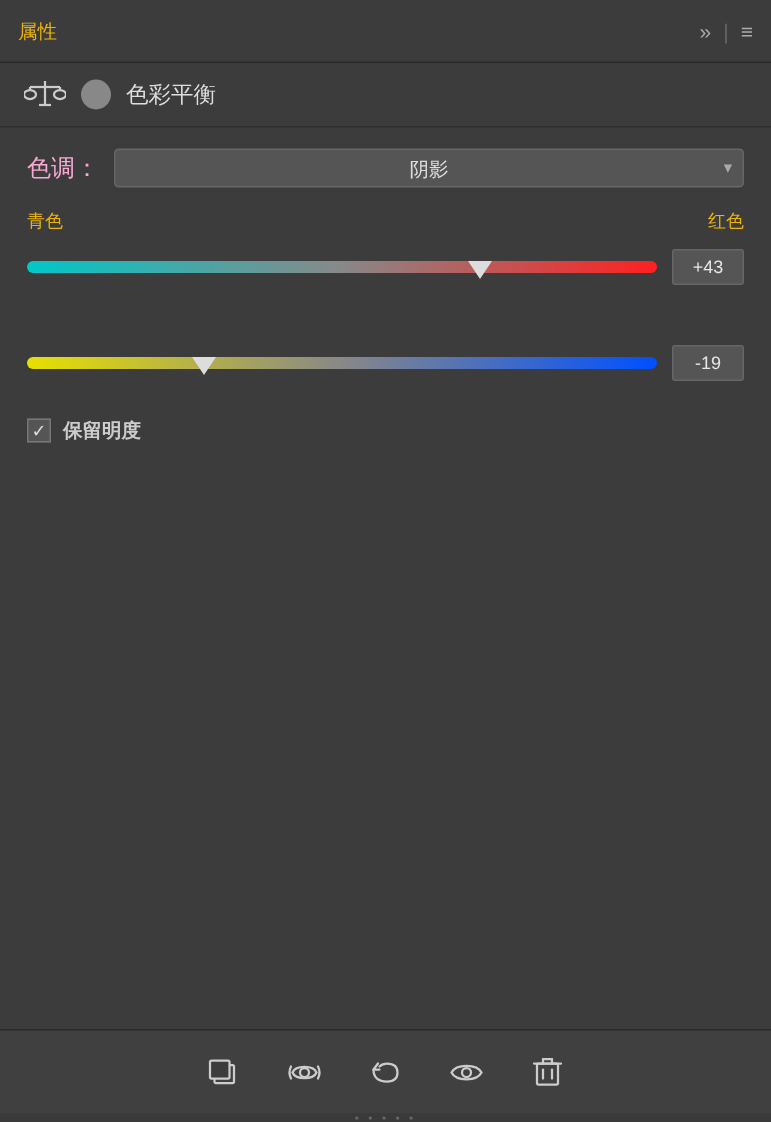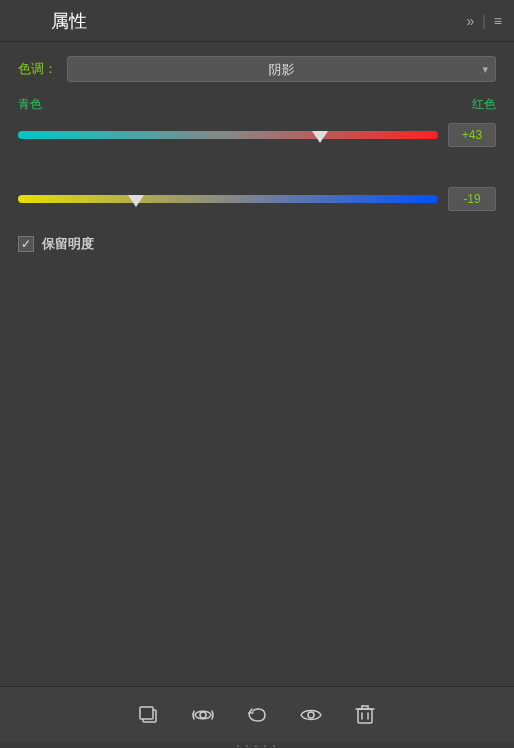--- a/index.html
+++ b/index.html
@@ -23,24 +23,23 @@
     
     .panel-header {
       background: #3c3c3c;
       display: flex;
       align-items: center;
       padding: 8px 12px;
       border-bottom: 1px solid #2a2a2a;
       height: 42px;
     }
     .panel-header-title {
-      font-size: 18px;
-      color: #ffffff;
+      font-size: 13px;
+      color: #eab308;
       flex: 1;
-      margin-left: 39px;
     }
     .panel-header-icons {
       display: flex;
       align-items: center;
       gap: 8px;
     }
     .header-icon {
       color: #aaa;
       font-size: 14px;
       cursor: pointer;
@@ -87,22 +86,22 @@
       gap: 14px;
     }
 
     
     .tone-row {
       display: flex;
       align-items: center;
       gap: 10px;
     }
     .tone-label {
-      font-size: 13px;
-      color: #84cc16;
+      font-size: 16px;
+      color: #f9a8d4;
       min-width: 36px;
       font-family: Liberation Serif, serif;
     }
     .tone-select-wrapper {
       flex: 1;
       position: relative;
     }
     .tone-select-wrapper select {
       width: 100%;
       background: #555;
@@ -130,21 +129,21 @@
     
     .slider-row {
       display: flex;
       flex-direction: column;
       gap: 2px;
     }
     .slider-labels {
       display: flex;
       justify-content: space-between;
       font-size: 12px;
-      color: #22c55e;
+      color: #eab308;
       margin-bottom: 2px;
     }
     .slider-container {
       display: flex;
       align-items: center;
       gap: 10px;
     }
     .slider-track-wrapper {
       flex: 1;
       position: relative;
@@ -169,21 +168,21 @@
       border-left: 8px solid transparent;
       border-right: 8px solid transparent;
       border-top: 12px solid #ddd;
       cursor: pointer;
     }
     .slider-value {
       width: 48px;
       height: 24px;
       background: #555;
       border: 1px solid #666;
-      color: #84cc16;
+      color: #e5e5e5;
       font-size: 12px;
       text-align: center;
       border-radius: 2px;
       display: flex;
       align-items: center;
       justify-content: center;
     }
 
     
     .track-cyan-red {
@@ -269,20 +268,36 @@
 
   <div class="panel-header">
     <span class="panel-header-title">属性</span>
     <div class="panel-header-icons">
       <span class="header-icon">»</span>
       <span class="header-divider">|</span>
       <span class="header-icon">≡</span>
     </div>
   </div>
 
+  <div class="section-title">
+    <div class="section-icon-balance">
+
+      <svg width="28" height="22" viewBox="0 0 28 22">
+        <line x1="14" y1="2" x2="14" y2="18" stroke="#ccc" stroke-width="1.5"></line>
+        <line x1="4" y1="6" x2="24" y2="6" stroke="#ccc" stroke-width="1.5"></line>
+        <ellipse cx="4" cy="11" rx="4" ry="3" fill="none" stroke="#ccc" stroke-width="1.5"></ellipse>
+        <ellipse cx="24" cy="11" rx="4" ry="3" fill="none" stroke="#ccc" stroke-width="1.5"></ellipse>
+        <line x1="4" y1="6" x2="4" y2="8" stroke="#ccc" stroke-width="1.5"></line>
+        <line x1="24" y1="6" x2="24" y2="8" stroke="#ccc" stroke-width="1.5"></line>
+        <line x1="10" y1="18" x2="18" y2="18" stroke="#ccc" stroke-width="1.5"></line>
+      </svg>
+    </div>
+    <div class="section-icon-circle" style="background:#888; width:20px; height:20px; border-radius:50%;"></div>
+    <span class="section-label">色彩平衡</span>
+  </div>
 
   <div class="content">
 
     <div class="tone-row">
       <span class="tone-label">色调：</span>
       <div class="tone-select-wrapper">
         <select>
           <option>高光</option>
           <option>中间调</option>
           <option selected="">阴影</option>

